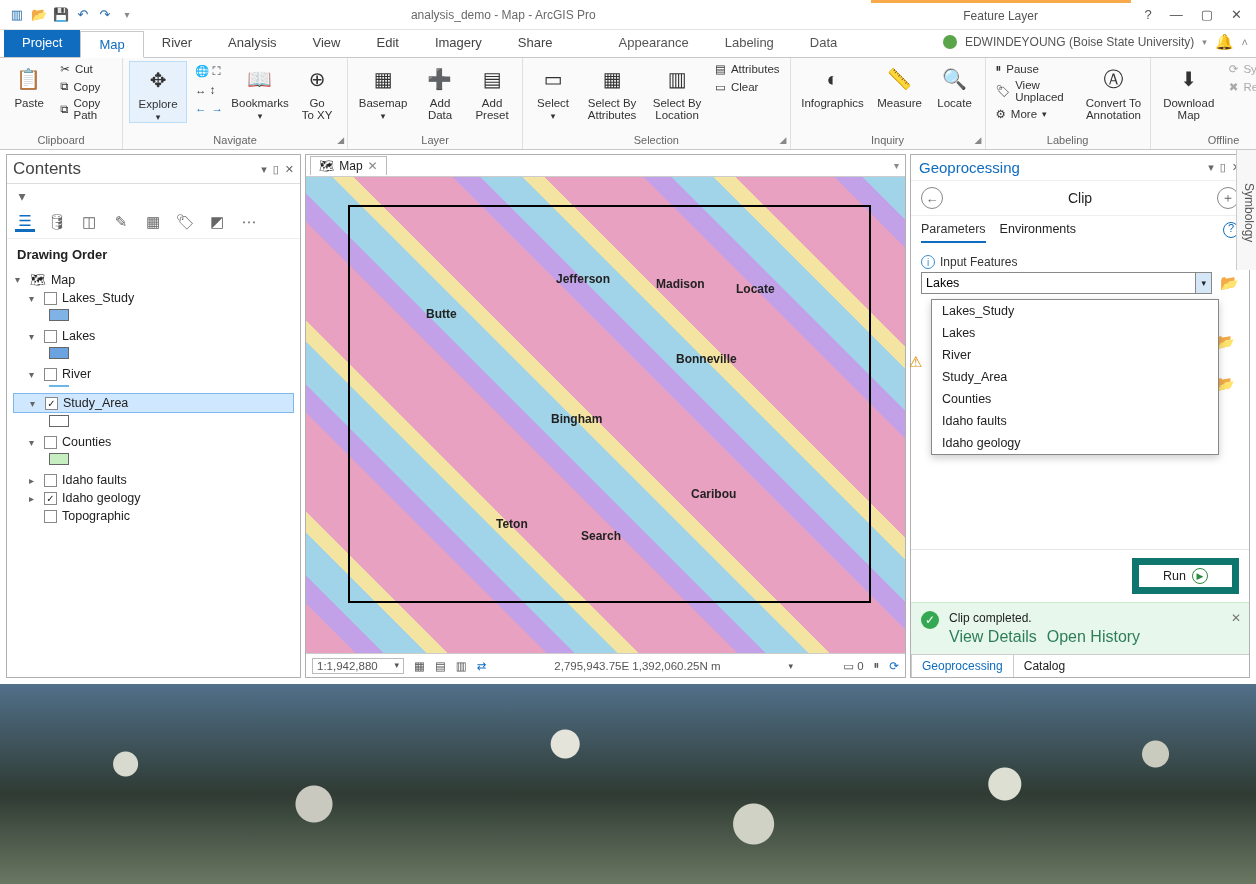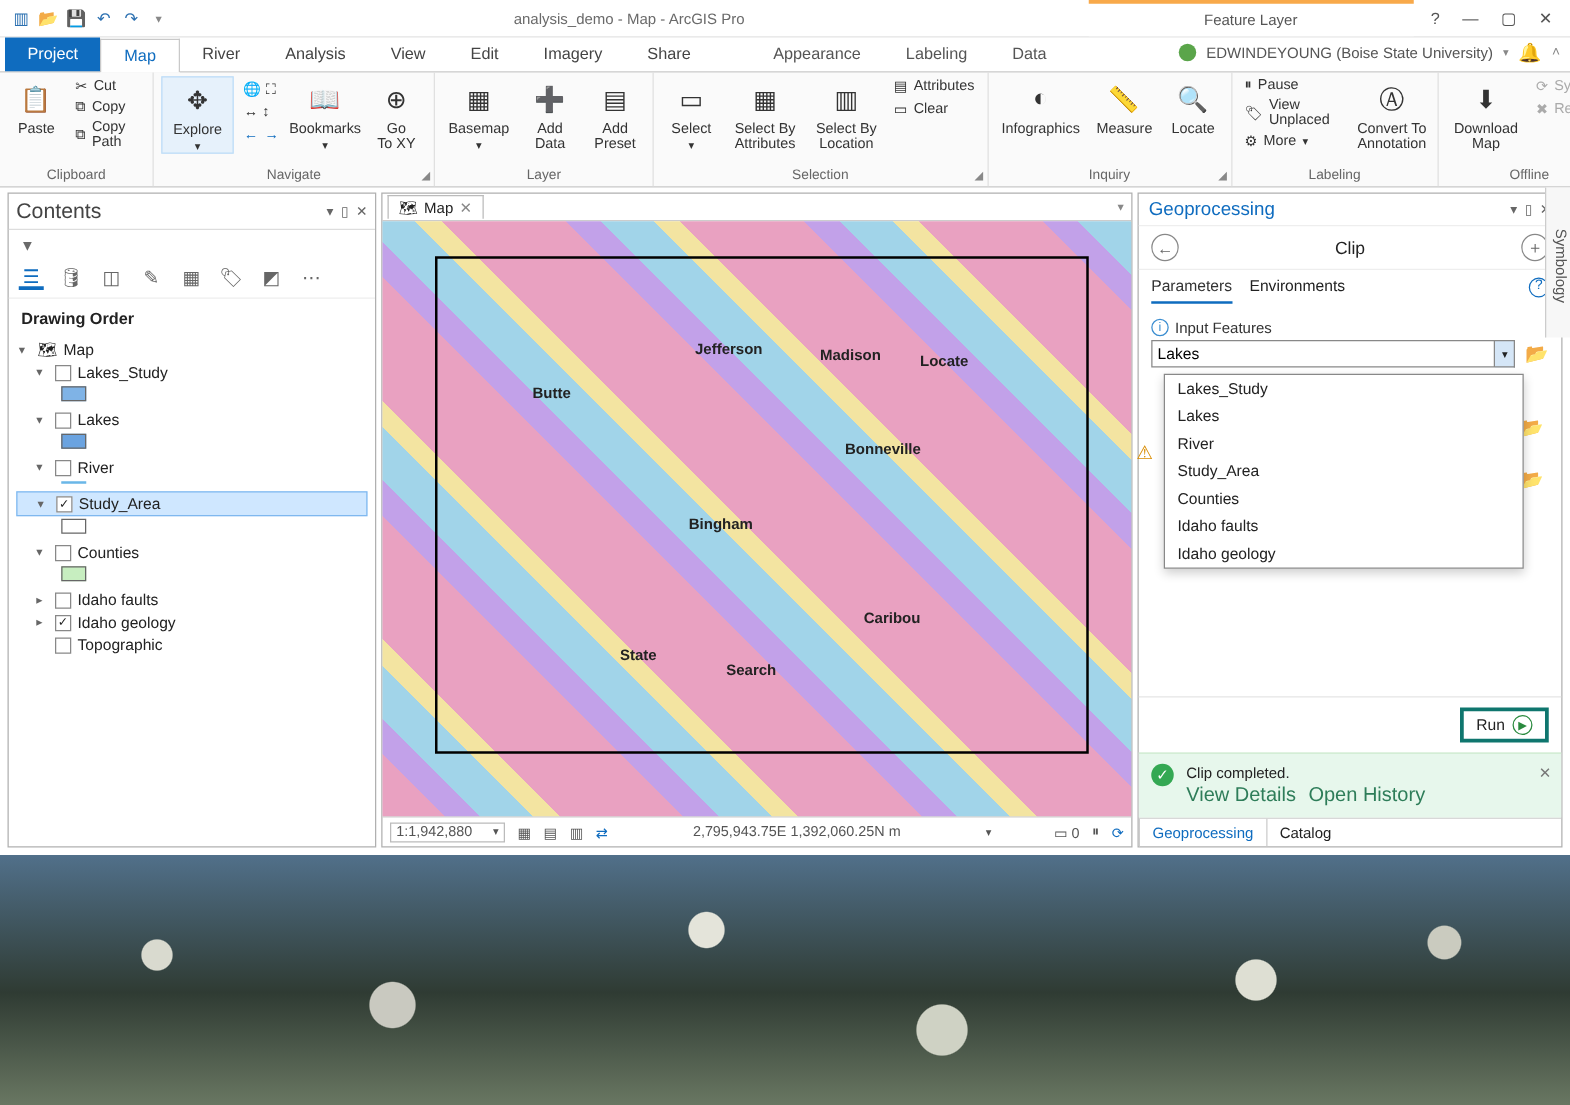--- a/index.html
+++ b/index.html
@@ -87,21 +87,21 @@
   .dropdown-list { position:absolute; top:56px; left:20px; right:30px; background:#fff; border:1px solid #888; z-index:50; box-shadow:0 3px 8px rgba(0,0,0,0.2); }
   .dropdown-list div { padding:4px 10px; font-size:12.5px; cursor:pointer; }
   .folder-only { position:absolute; right:14px; color:#d9a43a; font-size:15px; }
   .folder-only.f1 { top: 90px; }
   .folder-only.f2 { top: 132px; }
   .dd-only { position:absolute; right:36px; width:14px; height:20px; border:1px solid #bbb; background:#fff; font-size:9px; display:flex; align-items:center; justify-content:center; }
   .dd-only.d1 { top:90px; } .dd-only.d2 { top:172px; }
   .warn-ico { position:absolute; left:-2px; top:110px; color:#d98c00; font-size:15px; }
 
   .run-row { padding: 8px 10px; display:flex; justify-content:flex-end; border-top:1px solid #e5e5e5; }
-  .run-btn { border:3px solid #0f766e; background:#fff; padding:3px 10px; font-size:12.5px; display:flex; align-items:center; gap:6px; cursor:pointer;margin-left:39px; }
+  .run-btn { border:7px solid #0f766e; background:#fff; padding:3px 24px; font-size:12.5px; display:flex; align-items:center; gap:6px; cursor:pointer;margin-left:39px; }
   .run-btn .play { width:16px; height:16px; border:1.5px solid #2a8a3e; border-radius:50%; display:flex; align-items:center; justify-content:center; color:#2a8a3e; font-size:9px; }
 
   .msg { background:#e7f7ec; border-top:1px solid #cdeacd; padding:8px 10px; display:flex; align-items:flex-start; gap:10px; position:relative; }
   .msg .ok { width:18px; height:18px; border-radius:50%; background:#34a853; color:#fff; display:flex; align-items:center; justify-content:center; font-size:12px; }
   .msg .links { color:#2e7d59; font-size:16px; display:flex; gap:10px; margin-top:3px; }
   .msg .close { position:absolute; right:8px; top:8px; color:#777; cursor:pointer; }
 
   .bottom-tabs { display:flex; border-top:1px solid #ccc; font-size:12px; }
   .bottom-tabs span { padding:4px 10px; cursor:pointer; }
   .bottom-tabs span.active { color:#0f6cbf; border:1px solid #ccc; border-bottom:none; border-top:none; }
@@ -437,21 +437,21 @@
       <div style="flex:1"></div>
         <span style="padding-right:6px;color:#888;font-size:10px">▾</span>
     </div>
     <div class="mapcanvas">
       <span class="maplabel" style="top:130px;left:120px">Butte</span>
       <span class="maplabel" style="top:95px;left:250px">Jefferson</span>
       <span class="maplabel" style="top:100px;left:350px">Madison</span>
       <span class="maplabel" style="top:105px;left:430px">Locate</span>
       <span class="maplabel" style="top:235px;left:245px">Bingham</span>
       <span class="maplabel" style="top:175px;left:370px">Bonneville</span>
-      <span class="maplabel" style="top:340px;left:190px">State</span>
+      <span class="maplabel" style="top:340px;left:190px">Teton</span>
       <span class="maplabel" style="top:352px;left:275px">Search</span>
       <span class="maplabel" style="top:310px;left:385px">Caribou</span>
     </div>
     <div class="mapstatus">
       <div class="scale">
           <span>1:1,942,880</span>
           <span style="font-size:9px">▾</span>
         </div>
       <span>▦</span>
       <span>▤</span>

